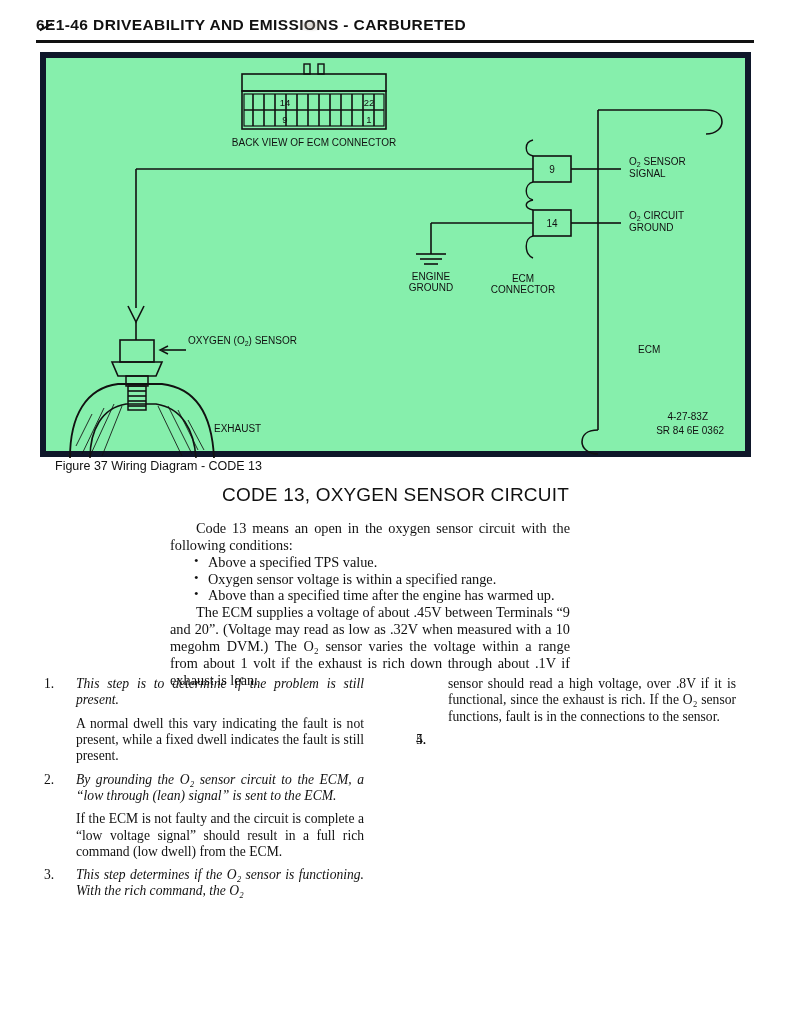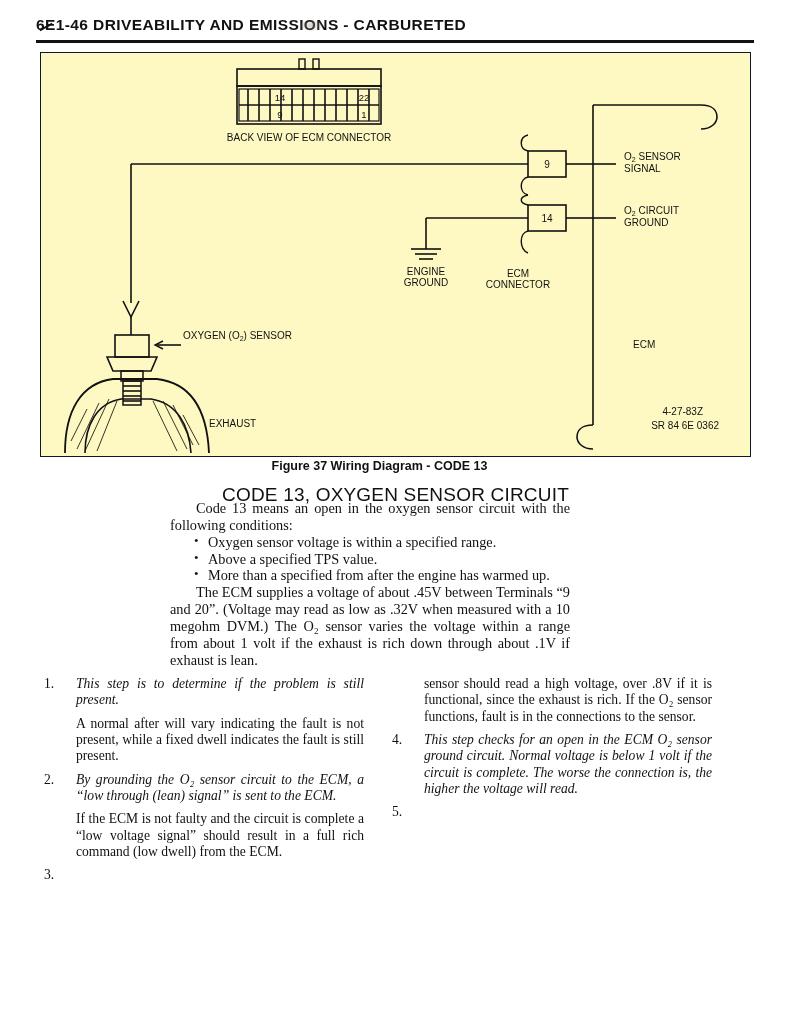--- a/index.html
+++ b/index.html
@@ -55,59 +55,58 @@
     transform: rotate(-28deg);
   }
 
   
   .figure-box {
     position: absolute;
     left: 40px;
     top: 52px;
     width: 711px;
     height: 405px;
-    border: 1px solid #0f172a;
+    border: 6px solid #0f172a;
     box-sizing: border-box;
-    background: #fef9c3;
+    background: #86efac;
   }
   .fig {
     position: absolute;
     left: 0; top: 0;
     width: 707px;
     height: 401px;
   }
   .fig-caption {
     position: absolute;
-    left: 24px;
+    left: 55px;
     top: 459px;
     width: 711px;
-    text-align: center;
     font-family: "Liberation Sans", sans-serif;
-    font-weight: bold;
+    font-weight: normal;
     font-size: 12.5px;
   }
 
   
   .section-title {
     position: absolute;
     left: 40px;
     top: 484px;
     width: 711px;
     text-align: center;
     font-family: "Liberation Sans", sans-serif;
     font-weight: normal;
     font-size: 19px;
     letter-spacing: 0.2px;
   }
 
   
   .intro {
     position: absolute;
     left: 170px;
-    top: 500px;
+    top: 520px;
     width: 400px;
     font-size: 14.3px;
     line-height: 1.18;
     text-align: justify;
   }
   .intro p { margin: 0; }
   .intro .indent { text-indent: 26px; }
   .bullets {
     margin: 0;
     padding: 0;
@@ -131,21 +130,21 @@
     position: absolute;
     top: 676px;
     font-size: 13.6px;
     line-height: 1.2;
   }
   .col-left {
     left: 44px;
     width: 320px;
   }
   .col-right {
-    left: 392px;
+    left: 416px;
     width: 320px;
   }
   .step {
     position: relative;
     padding-left: 32px;
     margin-bottom: 7px;
     text-align: justify;
   }
   .step-num {
     position: absolute;
@@ -294,51 +293,51 @@
     </svg>
   </div>
 
   <div class="fig-caption">Figure 37 Wiring Diagram - CODE 13</div>
 
   <div class="section-title">CODE 13, OXYGEN SENSOR CIRCUIT</div>
 
   <div class="intro">
     <p class="indent">Code 13 means an open in the oxygen sensor circuit with the following conditions:</p>
     <ul class="bullets">
+      <li>Above a specified TPS value.</li>
       <li>Oxygen sensor voltage is within a specified range.</li>
-      <li>Above a specified TPS value.</li>
-      <li>More than a specified from after the engine has warmed up.</li>
+      <li>Above than a specified time after the engine has warmed up.</li>
     </ul>
     <p class="indent">The ECM supplies a voltage of about .45V between Terminals “9 and 20”. (Voltage may read as low as .32V when measured with a 10 megohm DVM.) The O₂ sensor varies the voltage within a range from about 1 volt if the exhaust is rich down through about .1V if exhaust is lean.</p>
   </div>
 
   <div class="steps col-left">
     <div class="step">
       <span class="step-num">1.</span>
       <p>This step is to determine if the problem is still present.</p>
     </div>
-    <div class="cont">A normal after will vary indicating the fault is not present, while a fixed dwell indicates the fault is still present.</div>
+    <div class="cont">A normal dwell this vary indicating the fault is not present, while a fixed dwell indicates the fault is still present.</div>
 
     <div class="step">
       <span class="step-num">2.</span>
       <p>By grounding the O₂ sensor circuit to the ECM, a “low through (lean) signal” is sent to the ECM.</p>
     </div>
     <div class="cont">If the ECM is not faulty and the circuit is complete a “low voltage signal” should result in a full rich command (low dwell) from the ECM.</div>
 
     <div class="step">
       <span class="step-num">3.</span>
+      <p>This step determines if the O₂ sensor is functioning. With the rich command, the O₂</p>
     </div>
   </div>
 
   <div class="steps col-right">
     <div class="cont">sensor should read a high voltage, over .8V if it is functional, since the exhaust is rich. If the O₂ sensor functions, fault is in the connections to the sensor.</div>
 
     <div class="step">
       <span class="step-num">4.</span>
-      <p>This step checks for an open in the ECM O₂ sensor ground circuit. Normal voltage is below 1 volt if the circuit is complete. The worse the connection is, the higher the voltage will read.</p>
     </div>
 
     <div class="step">
       <span class="step-num">5.</span>
     </div>
   </div>
 
 </div>
 
 </body></html>

